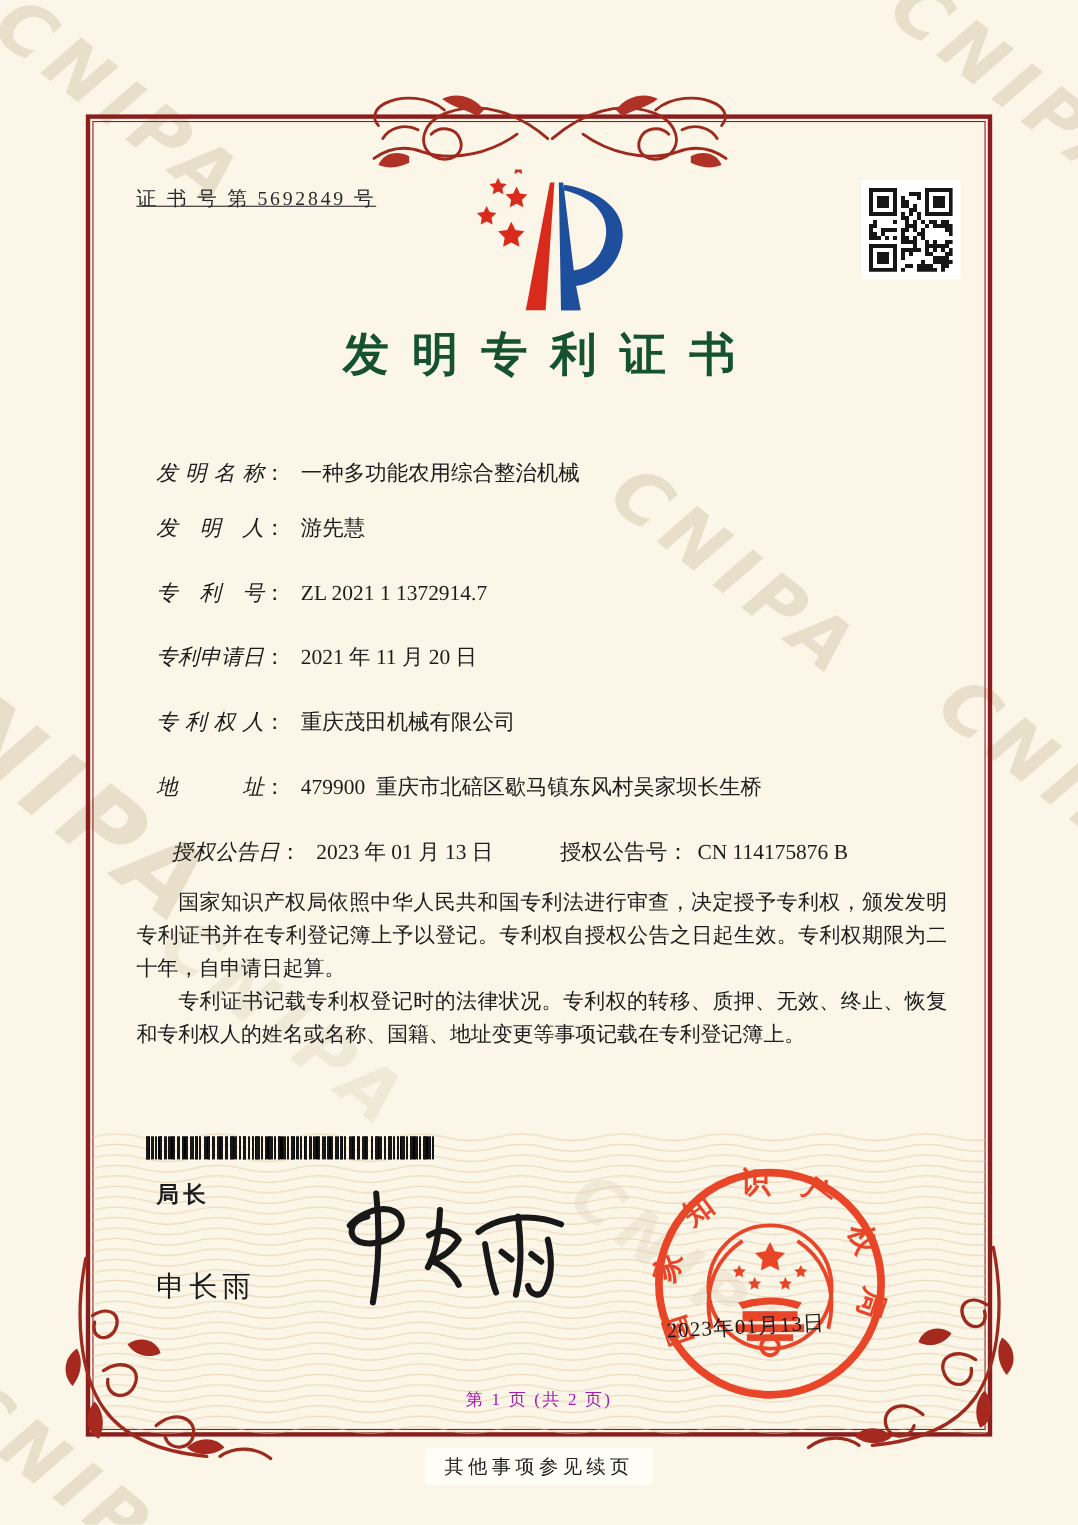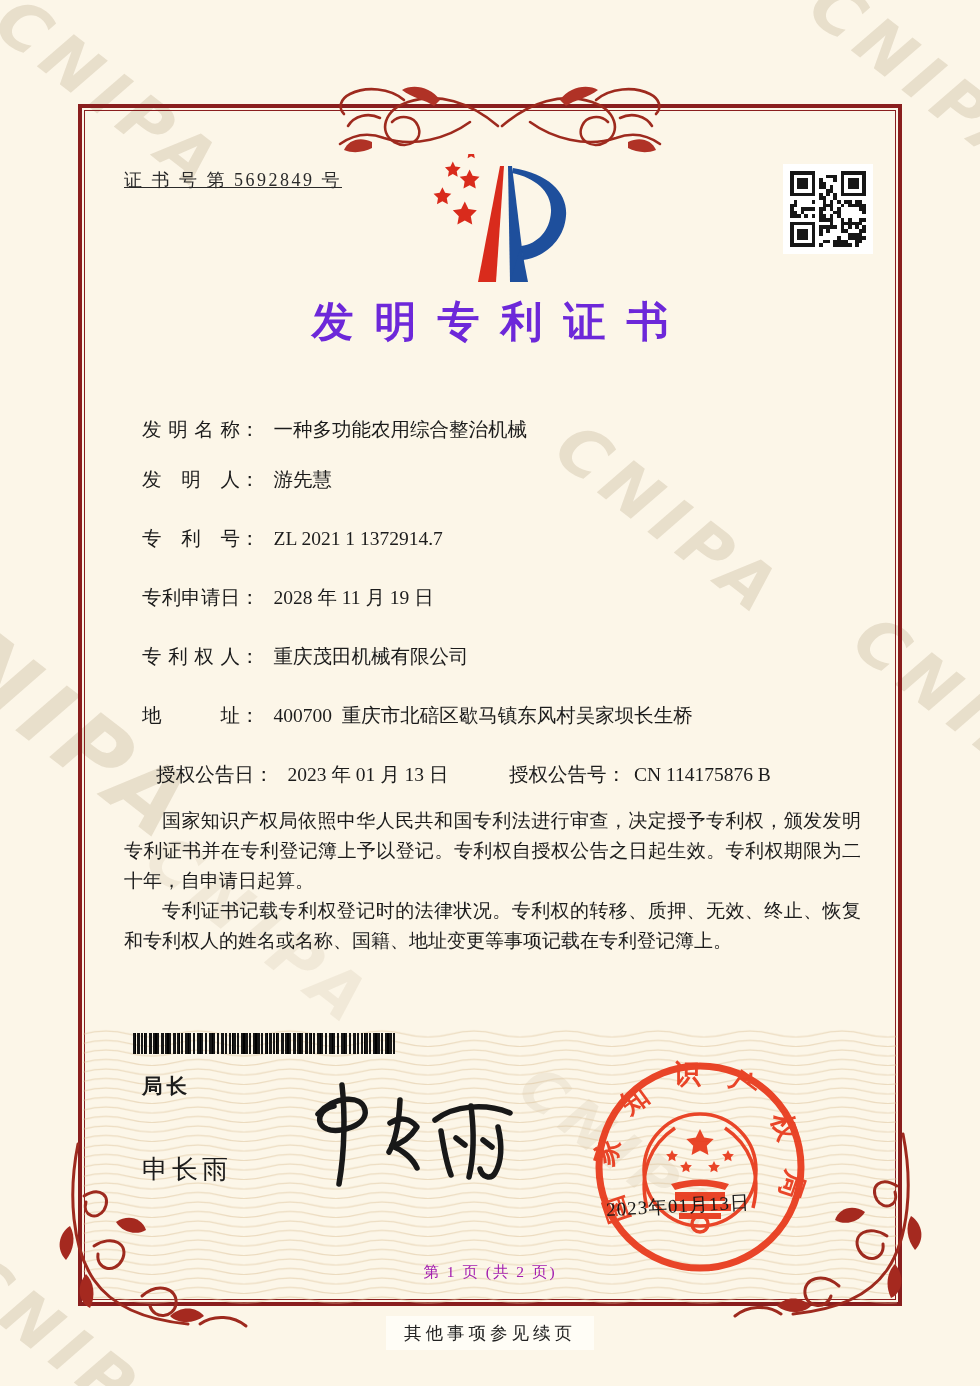--- a/index.html
+++ b/index.html
@@ -36,29 +36,30 @@
   }
 
   
   .cert-no { left:124px; top:168px; font-size:18px; letter-spacing:2.5px; color:#2a2a2a;text-decoration:underline; }
   .logo    { left:418px; top:154px; width:152px; height:140px; }
   .qr-wrap { left:783px; top:164px; width:90px; height:90px; background:#fff; padding:7px; }
 
   .title {
     left:78px; top:294px; width:824px;
     text-align:center; font-size:42px; font-weight:600;
-    letter-spacing:0.5em; text-indent:0.5em; color:#6d28d9;
+    letter-spacing:0.5em; text-indent:0.5em; color:#14532d;
   }
 
   
   .row { position:absolute; left:142px; height:30px; font-size:19.5px; white-space:nowrap; }
   .lbl {
     display:inline-block; width:98px;
     text-align:justify; text-align-last:justify; text-justify:inter-character;
     vertical-align:bottom;
+    font-style:italic;
   }
   .colon { display:inline-block; }
   .val  { margin-left:14px; white-space:pre-wrap; }
   .grant-no { position:absolute; left:353px; top:0; white-space:nowrap; }
 
   
   .paras {
     left:124px; top:806px; width:737px;
     font-size:19px; line-height:30px; text-align:justify;
   }
@@ -422,27 +423,27 @@
 <div class="row" style="top:416px;">
   <span class="lbl">发明名称</span><span class="colon">：</span><span class="val">一种多功能农用综合整治机械</span>
 </div>
 <div class="row" style="top:466px;">
   <span class="lbl">发明人</span><span class="colon">：</span><span class="val">游先慧</span>
 </div>
 <div class="row" style="top:525px;">
   <span class="lbl">专利号</span><span class="colon">：</span><span class="val">ZL 2021 1 1372914.7</span>
 </div>
 <div class="row" style="top:584px;">
-  <span class="lbl">专利申请日</span><span class="colon">：</span><span class="val">2028 年 11 月 19 日</span>
+  <span class="lbl">专利申请日</span><span class="colon">：</span><span class="val">2021 年 11 月 20 日</span>
 </div>
 <div class="row" style="top:643px;">
   <span class="lbl">专利权人</span><span class="colon">：</span><span class="val">重庆茂田机械有限公司</span>
 </div>
 <div class="row" style="top:702px;">
-  <span class="lbl">地址</span><span class="colon">：</span><span class="val">400700  重庆市北碚区歇马镇东风村吴家坝长生桥</span>
+  <span class="lbl">地址</span><span class="colon">：</span><span class="val">479900  重庆市北碚区歇马镇东风村吴家坝长生桥</span>
 </div>
 <div class="row" style="top:761px; width:740px;margin-left:14px;">
   <span class="lbl">授权公告日</span><span class="colon">：</span><span class="val">2023 年 01 月 13 日</span>
   <span class="grant-no"><span>授权公告号</span><span>：</span><span class="val" style="margin-left:8px;">CN 114175876 B</span></span>
 </div>
 
 <div class="abs paras">
   <p>国家知识产权局依照中华人民共和国专利法进行审查，决定授予专利权，颁发发明专利证书并在专利登记簿上予以登记。专利权自授权公告之日起生效。专利权期限为二十年，自申请日起算。</p>
   <p>专利证书记载专利权登记时的法律状况。专利权的转移、质押、无效、终止、恢复和专利权人的姓名或名称、国籍、地址变更等事项记载在专利登记簿上。</p>
 </div>

